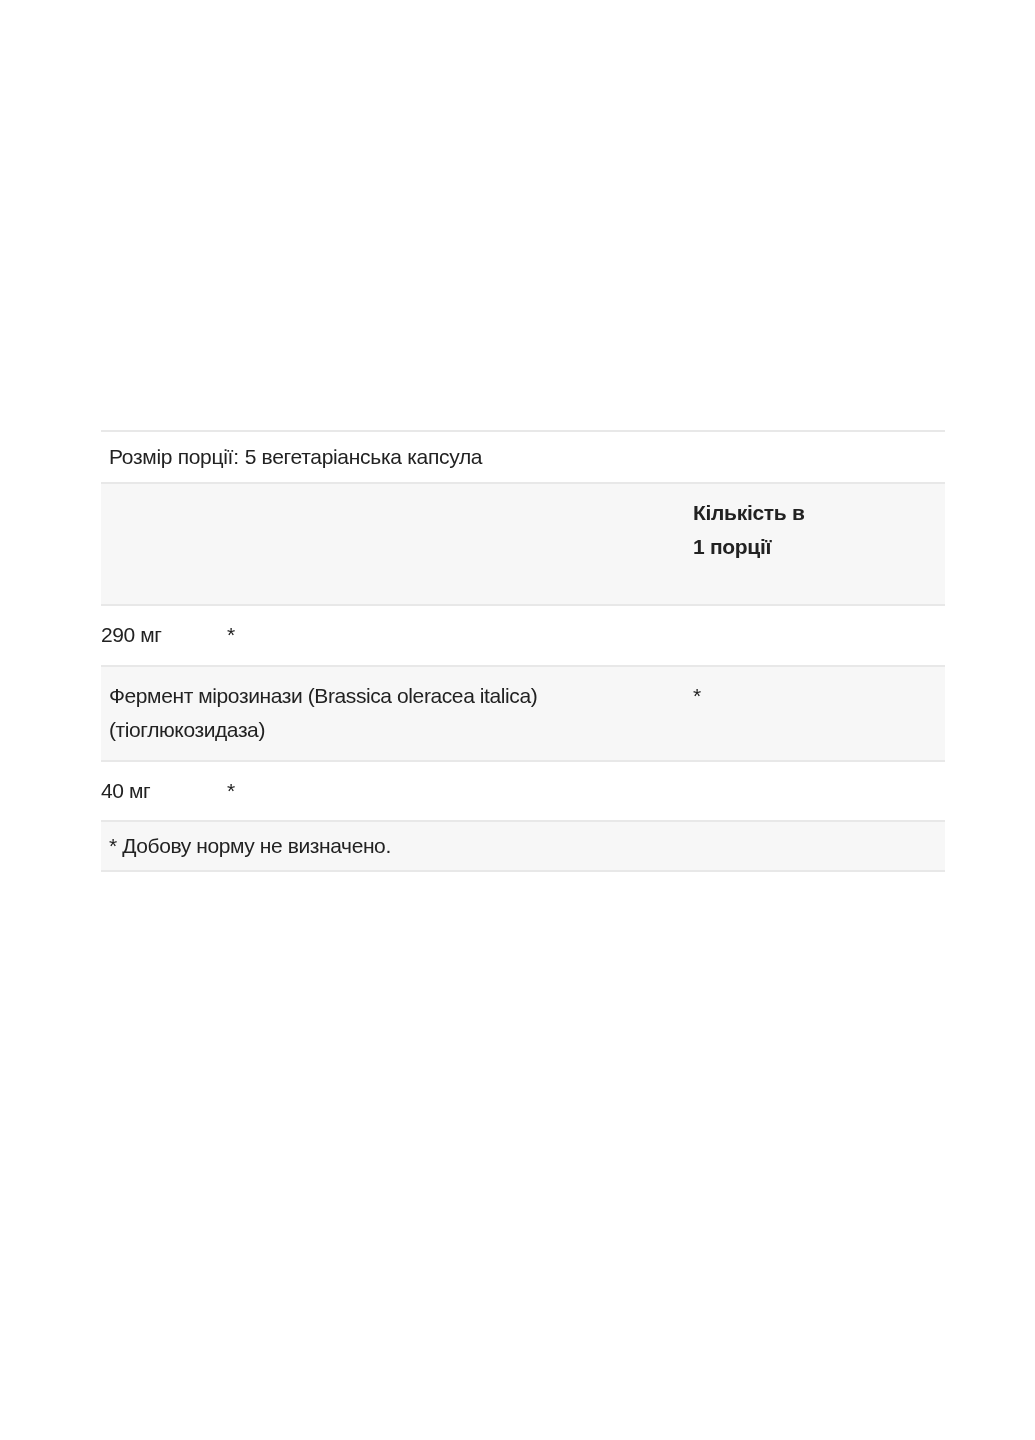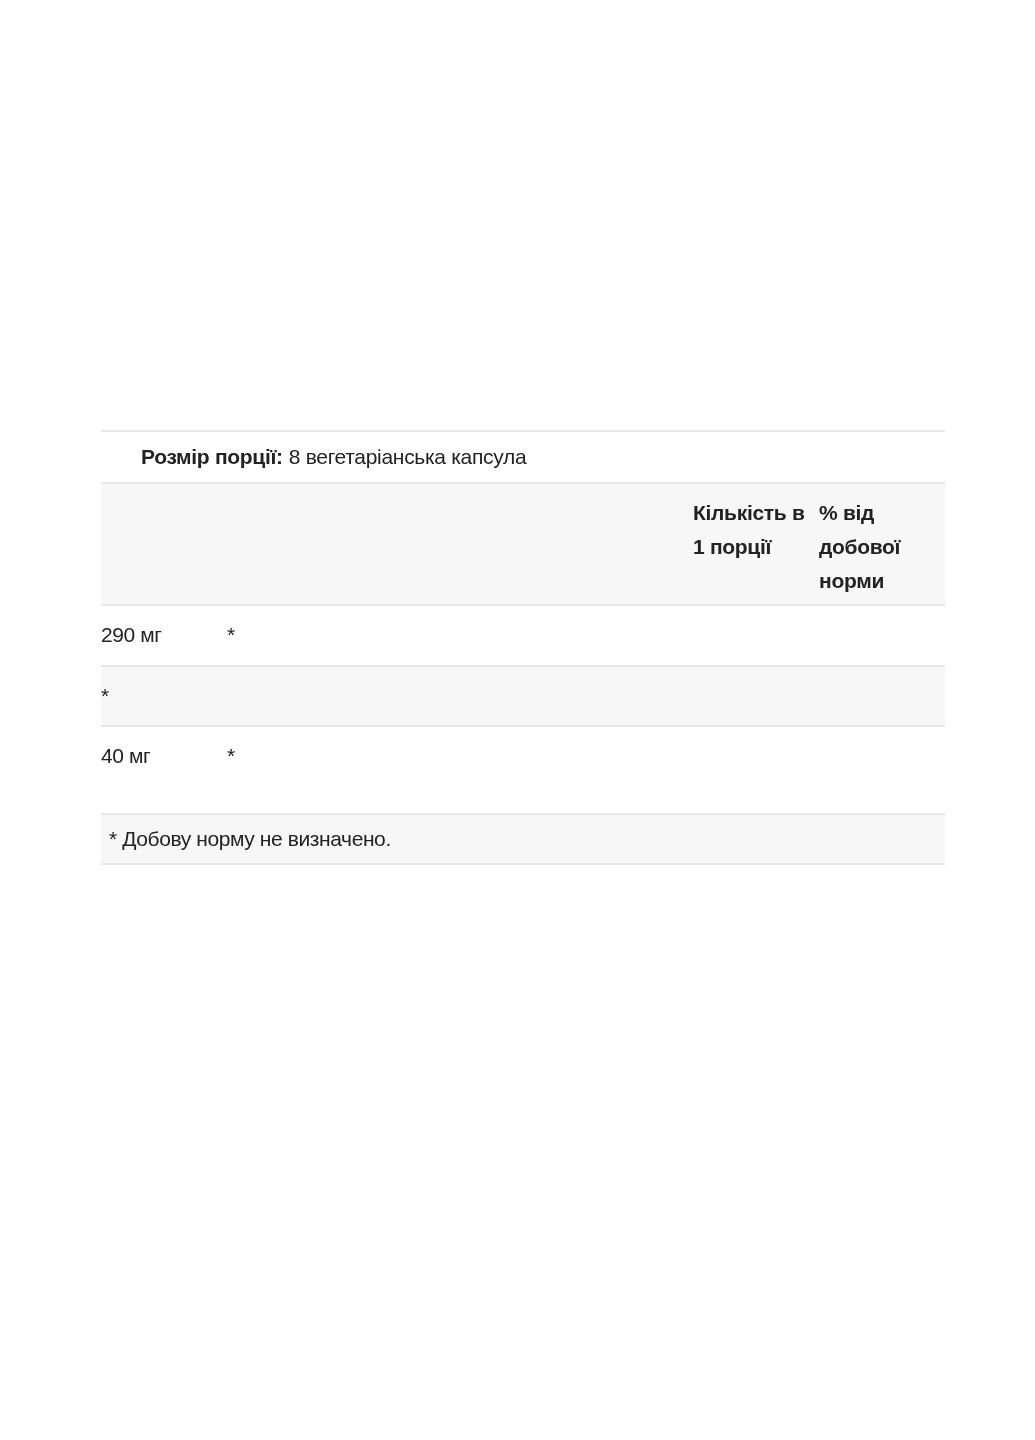--- a/index.html
+++ b/index.html
@@ -1,48 +1,48 @@
 <!DOCTYPE html>
 <html><head>
 <meta charset="utf-8">
 <style>
   html, body { margin:0; padding:0; background:#ffffff; }
   body { width:1035px; height:1440px; position:relative; font-family:"Liberation Sans", sans-serif; color:#222; }
   .table { position:absolute; left:101px; top:430px; width:844px; }
   .row { display:flex; border-top:2px solid #e8e8e8; box-sizing:border-box; }
-  .row.last { border-bottom:2px solid #e8e8e8;margin-top:27px; }
+  .row.last { border-bottom:2px solid #e8e8e8; }
   .grey { background:#f7f7f7; }
   .serving { height:52px; align-items:center; padding-left:8px; font-size:21px; letter-spacing:-0.3px; }
-  .serving b { font-weight:bold; margin-right:6px;margin-left:32px; }
+  .serving b { font-weight:normal; margin-right:6px; }
   .c1 { width:592px; padding:12px 8px; box-sizing:border-box; }
   .c2 { width:126px; padding:12px 0; box-sizing:border-box; }
   .c3 { width:126px; padding:12px 0; box-sizing:border-box; }
   .hdr { font-weight:bold; font-size:21px; line-height:34px; letter-spacing:-0.3px; }
   .cell { font-size:21px; line-height:34.5px; letter-spacing:-0.4px; }
   .hrow { height:122px; }
   .foot { height:52px; align-items:center; padding-left:8px; font-size:21px; letter-spacing:-0.4px; }
 </style>
 </head>
 <body>
 
 <div class="table">
   <div class="row serving">
     <b>Розмір порції:</b>
-    <span>8 вегетаріанська капсула</span>
+    <span>5 вегетаріанська капсула</span>
   </div>
   <div class="row grey hrow">
     <div class="c1"></div>
     <div class="c2 hdr">Кількість в 1 порції</div>
-    <div class="c3 hdr">% від добової норми</div>
   </div>
   <div class="row">
     <div class="c2 cell">290 мг</div>
     <div class="c3 cell">*</div>
   </div>
   <div class="row grey">
+    <div class="c1 cell">Фермент мірозинази (Brassica oleracea italica) (тіоглюкозидаза)</div>
     <div class="c3 cell">*</div>
   </div>
   <div class="row">
     <div class="c2 cell">40 мг</div>
     <div class="c3 cell">*</div>
   </div>
   <div class="row grey foot last">
     <span>* Добову норму не визначено.</span>
   </div>
 </div>

